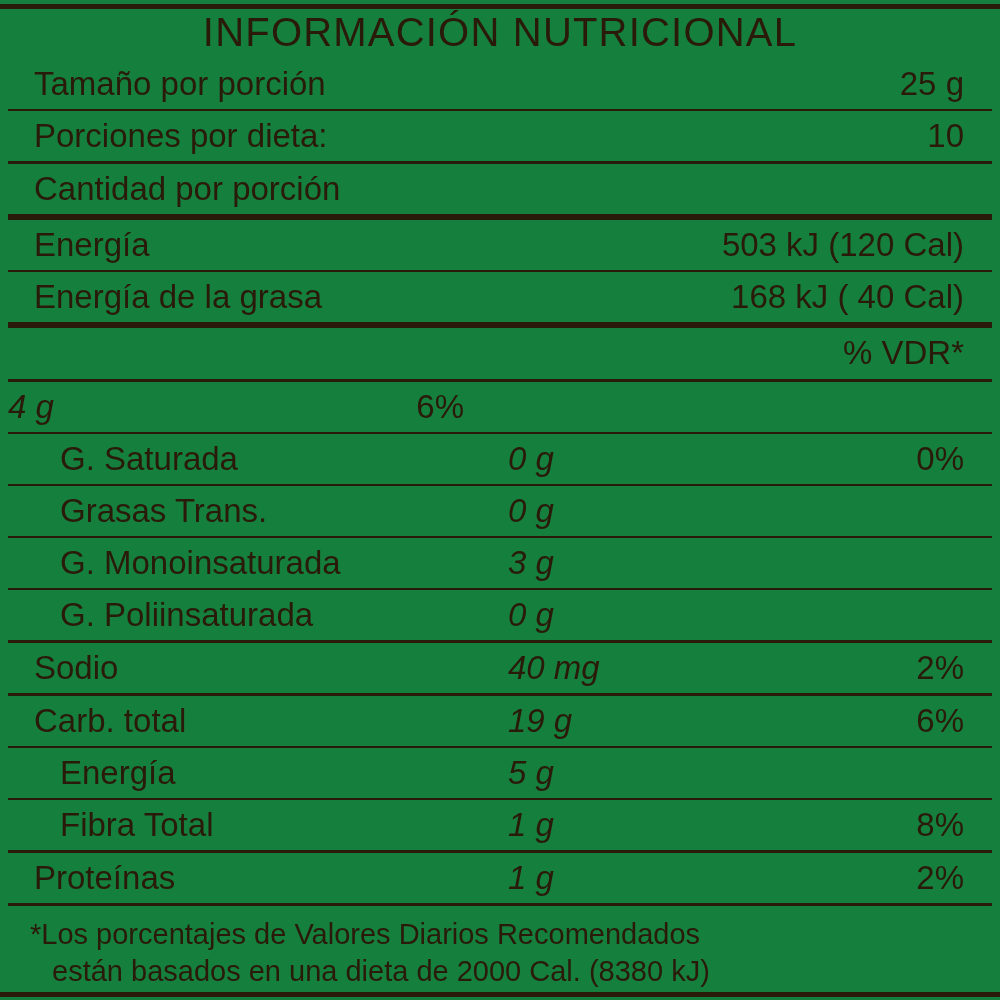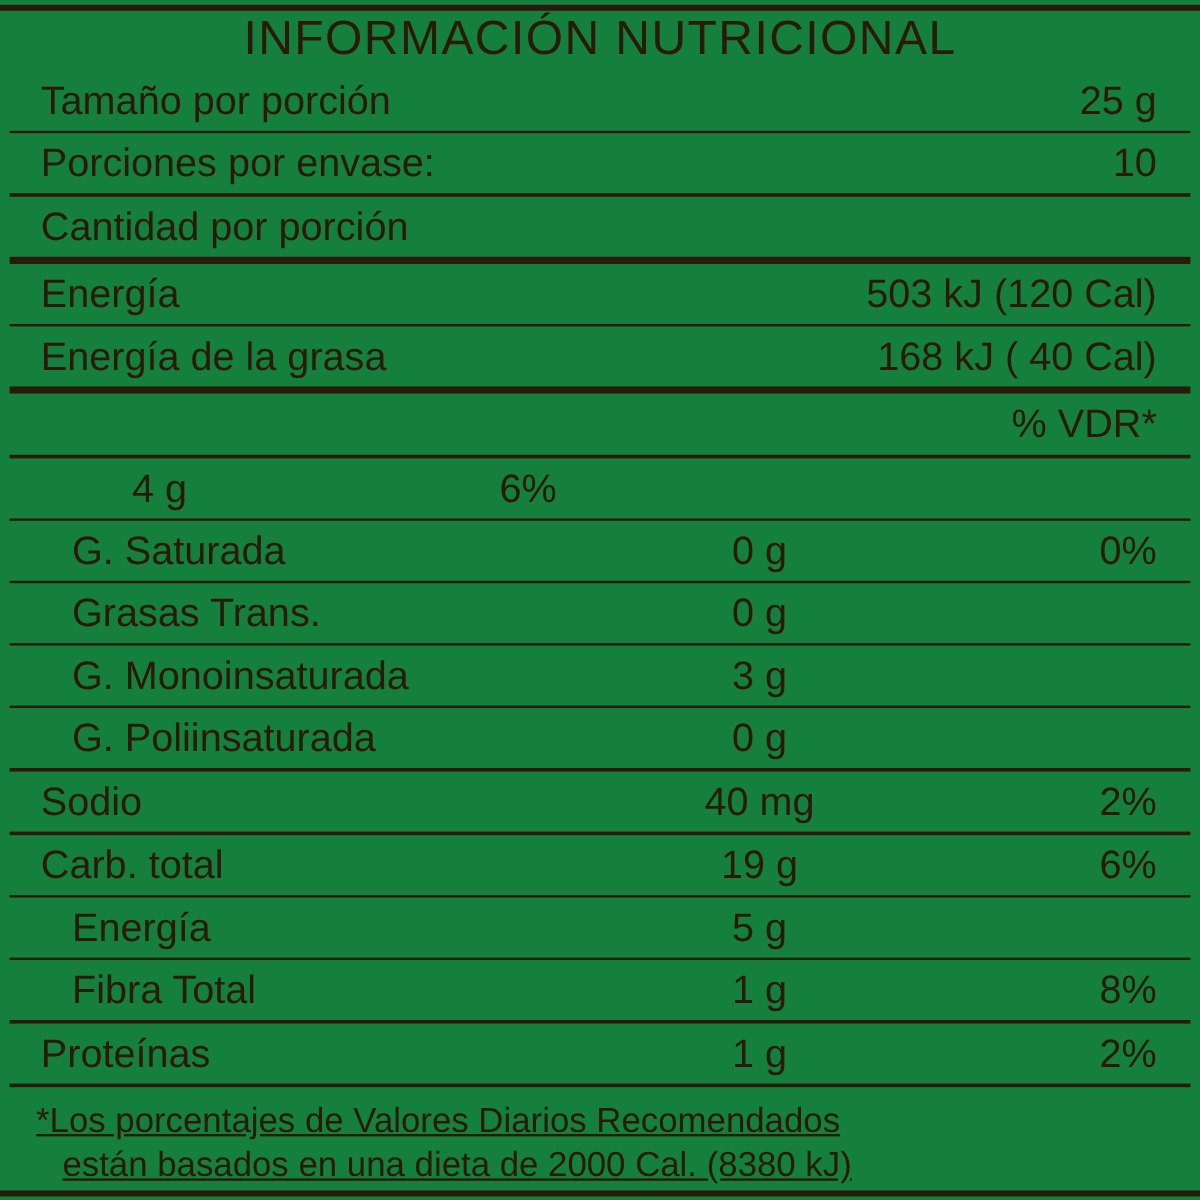--- a/index.html
+++ b/index.html
@@ -79,23 +79,24 @@
   .row .name {
     flex: 1 1 auto;
     padding-left: 26px;
     white-space: nowrap;
   }
   .row .name.indent {
     padding-left: 52px;
   }
   .row .amount {
     flex: 0 0 250px;
-    text-align: center;
+    text-align: left;
     padding-right: 6px;
     white-space: nowrap;
+    font-style: italic;
   }
   .row .pct {
     flex: 0 0 180px;
     text-align: right;
     padding-right: 28px;
     white-space: nowrap;
   }
 
   
   .row.serving .name { padding-left: 26px; }
@@ -126,21 +127,20 @@
   .vdr-row .vdr {
     flex: 0 0 auto;
     padding-right: 28px;
     white-space: nowrap;
   }
 
   .footnote {
     font-size: 29px;
     line-height: 1.28;
     padding: 10px 18px 0 22px;
-    text-decoration: underline;
   }
   .footnote div { white-space: nowrap; }
   .footnote .line2 { padding-left: 22px; }
 
   .spacer-flex { flex: 1 1 auto; }
 </style>
 </head>
 <body>
 
 <div class="label">
@@ -152,21 +152,21 @@
 
     <div class="title">INFORMACIÓN NUTRICIONAL</div>
 
     <div class="row serving">
       <span class="name">Tamaño por porción</span>
       <span class="value">25 g</span>
     </div>
     <div class="rule thin"></div>
 
     <div class="row serving">
-      <span class="name">Porciones por envase:</span>
+      <span class="name">Porciones por dieta:</span>
       <span class="value">10</span>
     </div>
     <div class="rule med"></div>
 
     <div class="row">
       <span class="name">Cantidad por porción</span>
     </div>
     <div class="rule thick"></div>
 
     <div class="row energy">

